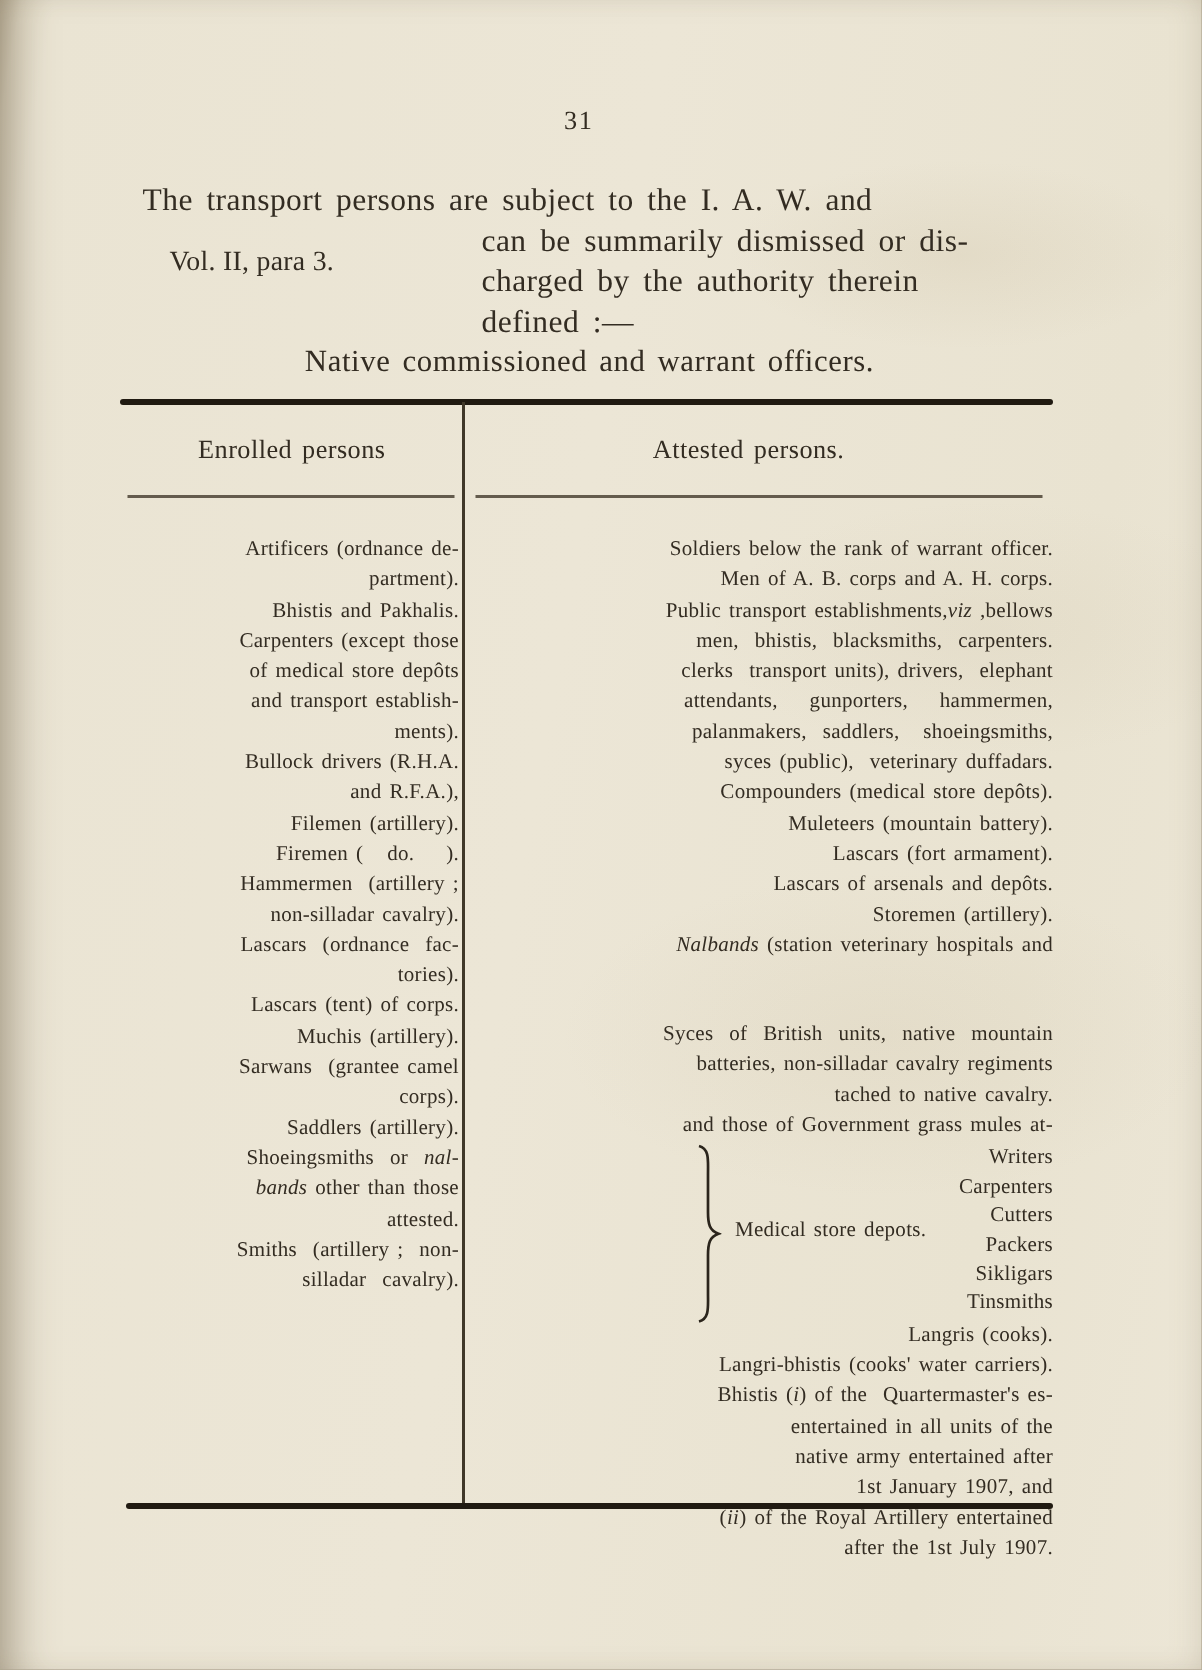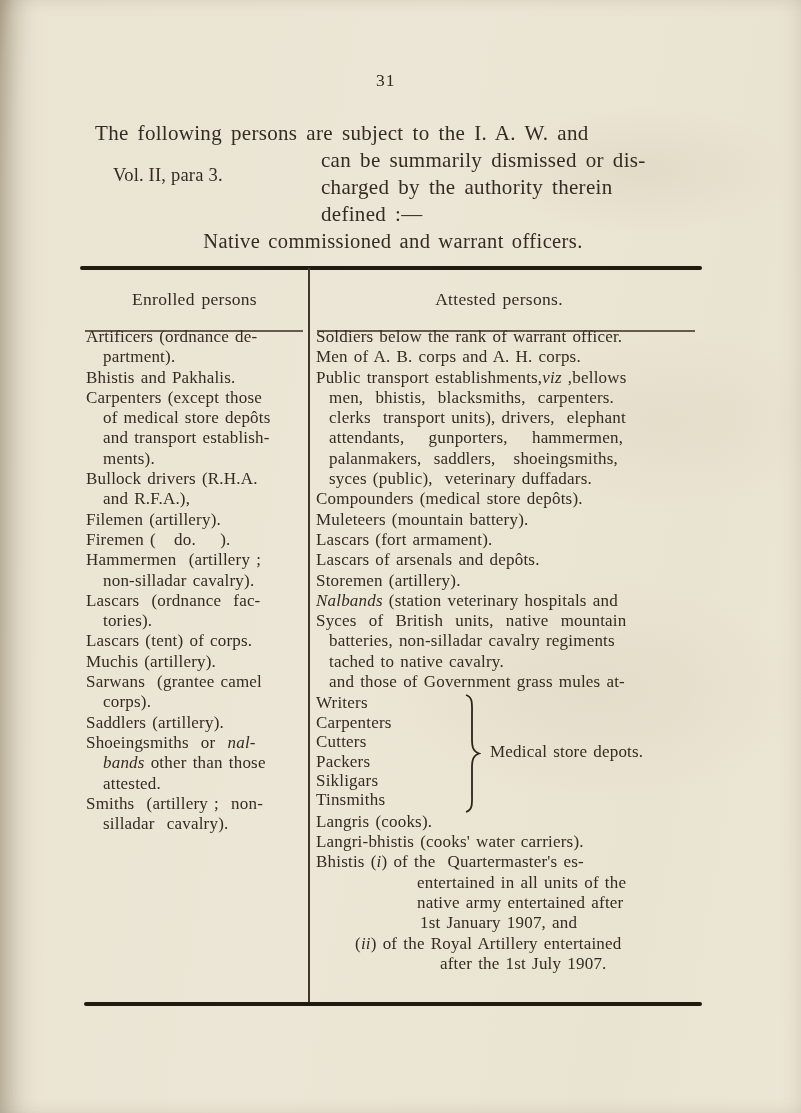--- a/index.html
+++ b/index.html
@@ -23,39 +23,39 @@
   .rule-bottom{position:absolute;left:84px;top:1002px;width:618px;height:3.5px;background:#201a11;border-radius:2px;}
   .divider{position:absolute;left:308px;top:268px;width:2px;height:736px;background:#403829;}
 
   .col-header{position:absolute;top:289px;font-size:17.5px;letter-spacing:.3px;word-spacing:2px;}
   .col-header.left{left:85px;width:219px;text-align:center;}
   .col-header.right{left:308px;width:382px;text-align:center;}
   .hdr-underline{position:absolute;top:330px;height:1.5px;background:#4c4335;opacity:.85;}
   .hdr-underline.left{left:85px;width:218px;}
   .hdr-underline.right{left:317px;width:378px;}
 
-  .col{position:absolute;top:327px;font-size:17px;line-height:20.3px;letter-spacing:.2px;word-spacing:1.6px;}
+  .col{position:absolute;top:357px;font-size:14px;line-height:20.3px;letter-spacing:.2px;word-spacing:1.6px;text-align:right;}
   .col.left{left:86px;width:220px;}
   .col.right{left:316px;width:386px;}
   .line{white-space:pre;}
   .line i{font-style:italic;}
 
   .brace-group{position:relative;line-height:19.4px;margin:1px 0 2px 0;}
   .brace-entry{white-space:pre;}
   .brace-svg{position:absolute;left:148px;top:1px;}
   .brace-label{position:absolute;left:174px;top:49px;white-space:pre;}
 </style>
 </head>
 <body>
 
 <div class="page">
   <div class="page-number">31</div>
 
   <div class="intro">
-    <div class="line1">The following persons are subject to the I. A. W. and</div>
+    <div class="line1">The transport persons are subject to the I. A. W. and</div>
     <div class="cont">can be summarily dismissed or dis-</div>
     <div class="cont">charged by the authority therein</div>
     <div class="cont">defined :—</div>
   </div>
   <div class="margin-note">Vol. II, para 3.</div>
 
   <div class="section-title">Native commissioned and warrant officers.</div>
 
   <div class="rule-top"></div>
   <div class="divider"></div>
@@ -148,21 +148,21 @@
       <div>
         <div class="line" style="padding-left: 0px;">Lascars of arsenals and depôts.</div>
       </div>
       <div>
         <div class="line" style="padding-left: 0px;">Storemen (artillery).</div>
       </div>
       <div>
         <div class="line" style="padding-left: 0px;"><i>Nalbands</i> (station veterinary hospitals and</div>
       </div>
       <div>
-        <div class="line" style="padding-left: 0px;">Syces  of  British  units,  native  mountain</div>
+        <div class="line" style="padding-left: 0px; margin-top: 39px;">Syces  of  British  units,  native  mountain</div>
         <div class="line" style="padding-left: 13px;">batteries, non-silladar cavalry regiments</div>
         <div class="line" style="padding-left: 13px;">tached to native cavalry.</div>
         <div class="line" style="padding-left: 13px;">and those of Government grass mules at-</div>
       </div>
       <div class="brace-group">
         <div class="brace-entry">Writers</div>
         <div class="brace-entry">Carpenters</div>
         <div class="brace-entry">Cutters</div>
         <div class="brace-entry">Packers</div>
         <div class="brace-entry">Sikligars</div>

